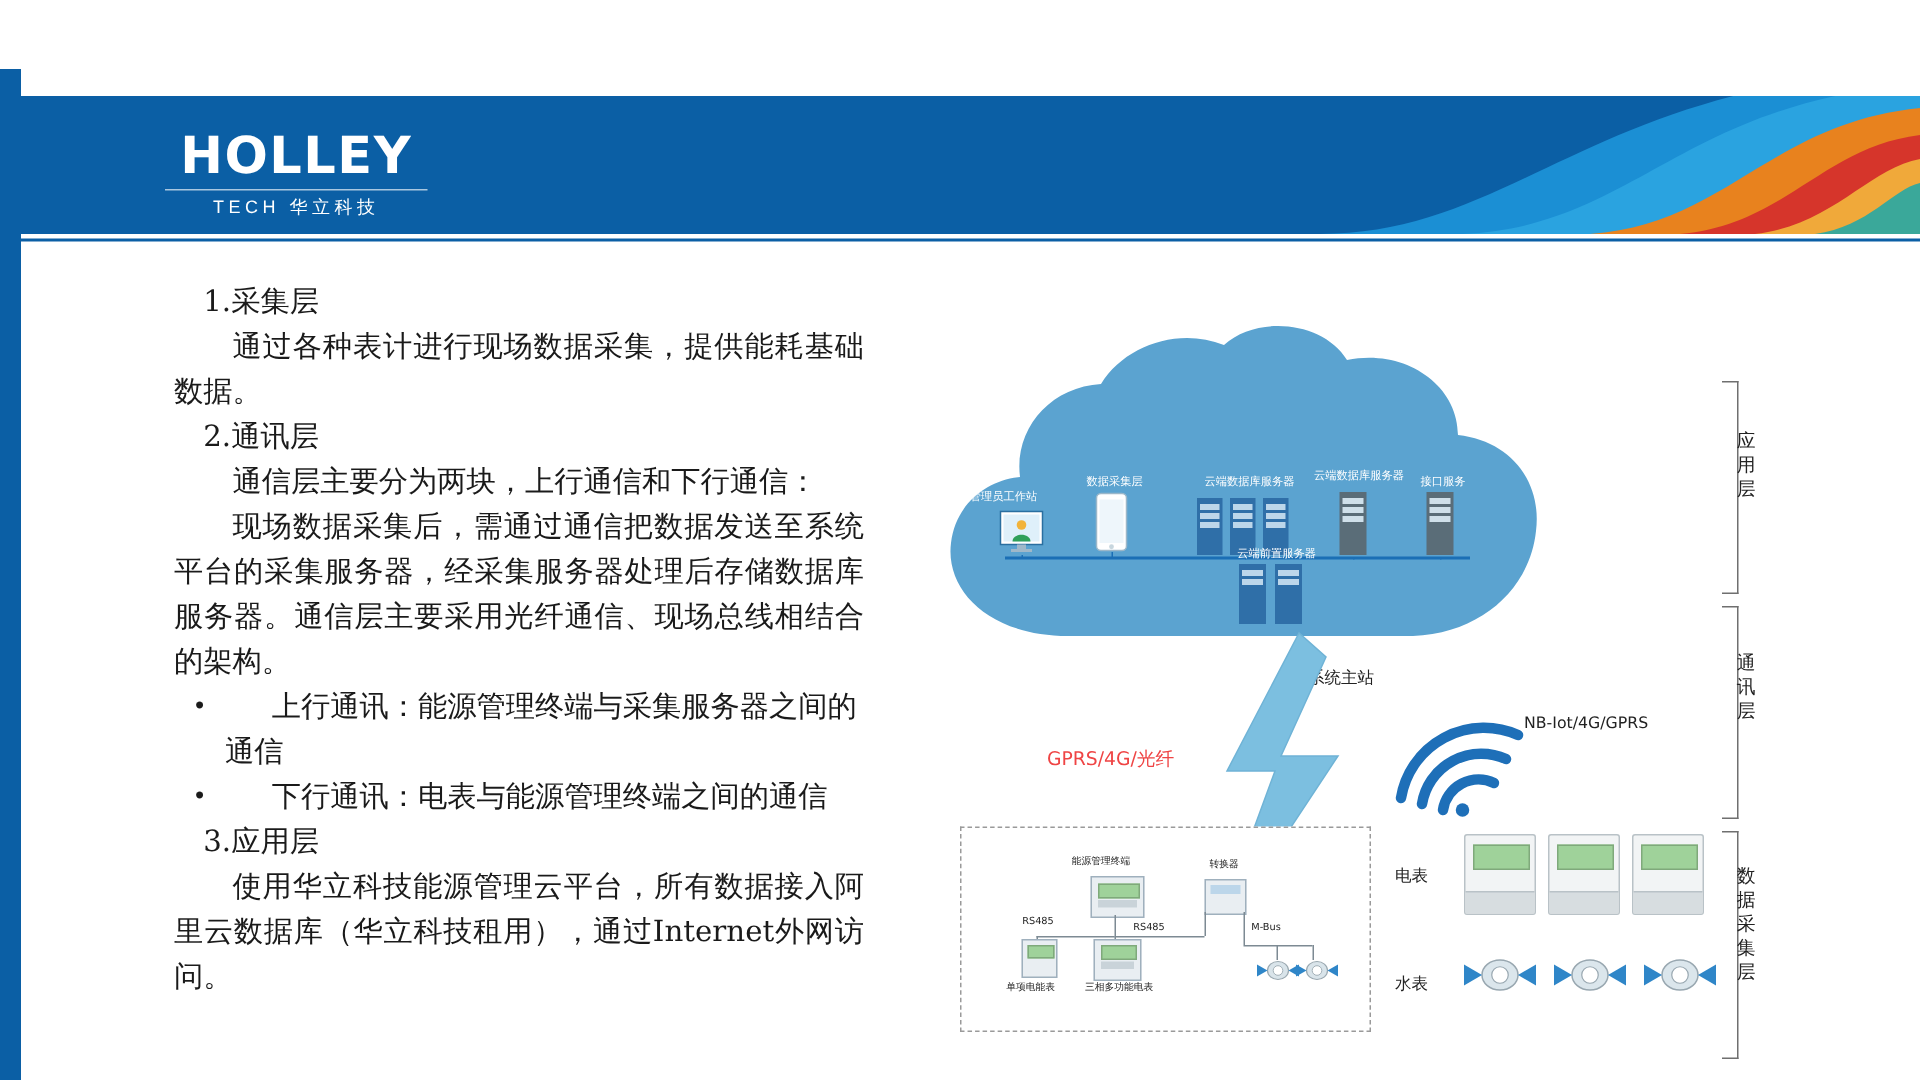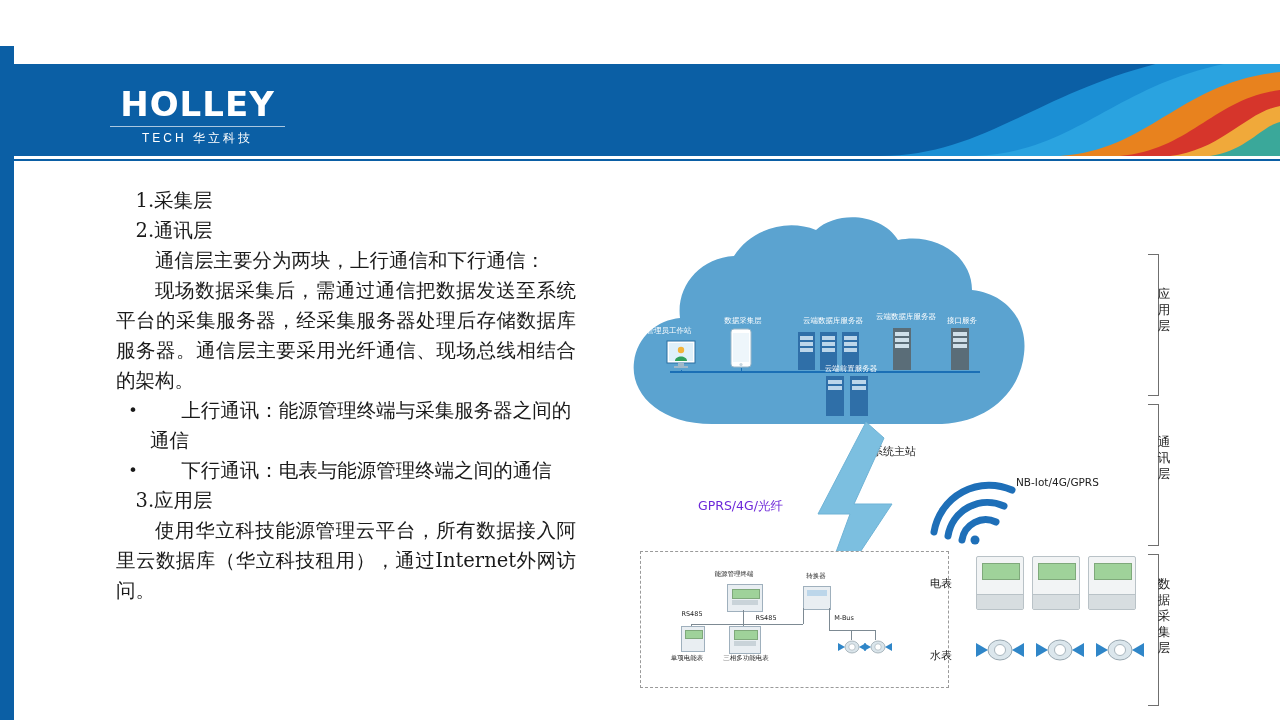--- a/index.html
+++ b/index.html
@@ -187,21 +187,21 @@
     left: 188px;
     top: 242px;
     width: 120px;
     height: 220px;
   }
   .gprs-label {
     position: absolute;
     left: 98px;
     top: 322px;
     font-size: 12.5px;
-    color: #6d28d9;
+    color: #ef4444;
     font-family: "DejaVu Sans", sans-serif;
     white-space: nowrap;
   }
   .wifi-wrap {
     position: absolute;
     left: 328px;
     top: 300px;
     width: 90px;
     height: 70px;
   }
@@ -216,21 +216,20 @@
   }
   
   .dashbox {
     position: absolute;
     left: 40px;
     top: 375px;
     width: 272px;
     height: 135px;
     border: 1px dashed #9a9a9a;
     background: #ffffff;
-    padding-left: 35px;
   }
   .tiny {
     position: absolute;
     font-size: 6.5px;
     color: #222;
     font-family: "DejaVu Sans", sans-serif;
     line-height: 8px;
     white-space: nowrap;
     text-align: center;
   }
@@ -319,20 +318,21 @@
     <div class="logo-rule"></div>
     <div class="logo" style="top:64px;">
       <div class="logo-sub">TECH 华立科技</div>
     </div>
 
   </div>
   <div class="header-underline"></div>
 
   <div class="text-col">
     <p class="heading">1.采集层</p>
+    <p class="para">通过各种表计进行现场数据采集，提供能耗基础数据。</p>
     <p class="heading">2.通讯层</p>
     <p class="para">通信层主要分为两块，上行通信和下行通信：</p>
     <p class="para">现场数据采集后，需通过通信把数据发送至系统平台的采集服务器，经采集服务器处理后存储数据库服务器。通信层主要采用光纤通信、现场总线相结合的架构。</p>
     <div class="bullet-line">
       <span class="bullet-dot">•</span>
       <span class="bullet-txt">上行通讯：能源管理终端与采集服务器之间的通信</span>
     </div>
     <div class="bullet-line">
       <span class="bullet-dot">•</span>
       <span class="bullet-txt">下行通讯：电表与能源管理终端之间的通信</span>

